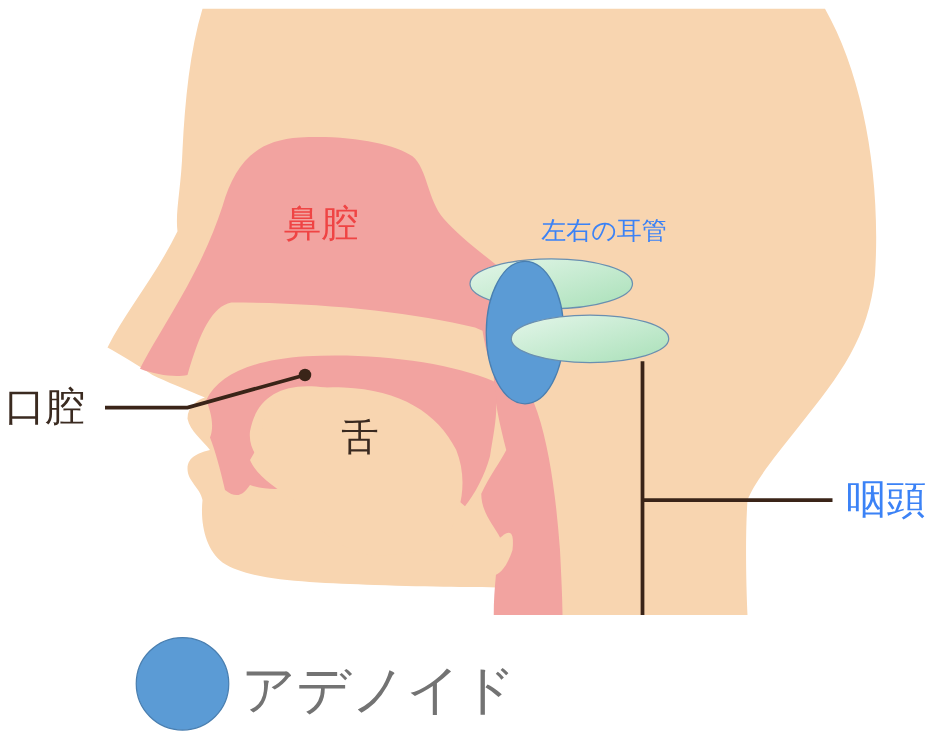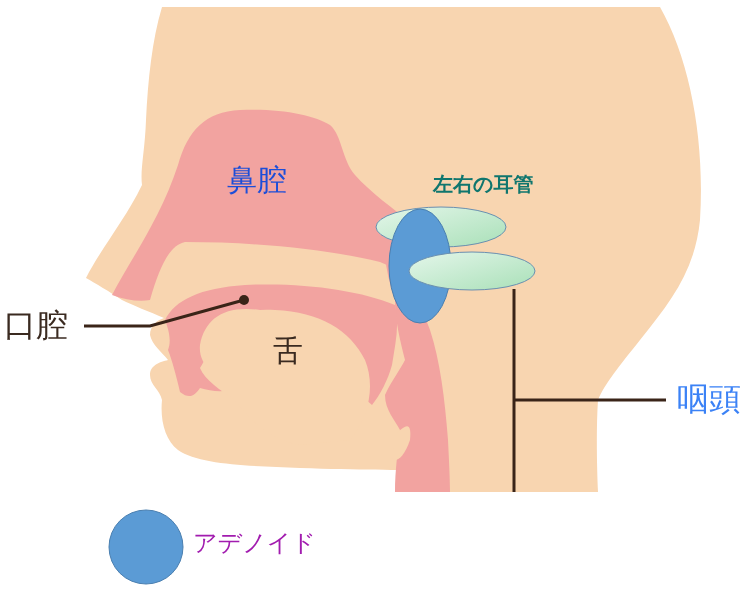--- a/index.html
+++ b/index.html
@@ -1,25 +1,25 @@
 <!DOCTYPE html>
 <html><head>
   <meta charset="utf-8">
   <style>
     html, body { margin: 0; padding: 0; background: #ffffff; }
     body { width: 756px; height: 590px; position: relative; overflow: hidden;
            font-family: "DejaVu Sans", sans-serif; }
     #diagram { position: absolute; left: 0; top: 0; }
     .label { position: absolute; white-space: nowrap; line-height: 1; }
-    .lbl-nasal { left: 227px; top: 165px; font-size: 30px; color: #1d4ed8; }
+    .lbl-nasal { left: 227px; top: 165px; font-size: 30px; color: #ef4444; }
     .lbl-tongue { left: 273px; top: 336px; font-size: 30px; color: #3a2a20; }
     .lbl-oral { left: 4px; top: 309px; font-size: 32px; color: #3a2a20; text-align: right; }
     .lbl-pharynx { left: 677px; top: 383px; font-size: 32px; color: #3b82f6; }
-    .lbl-eustachian { left: 433px; top: 174px; font-size: 20px; color: #0f766e; font-weight: bold; }
-    .lbl-legend { left: 193px; top: 531px; font-size: 24px; color: #a21caf; }
+    .lbl-eustachian { left: 433px; top: 174px; font-size: 20px; color: #3b82f6; font-weight: normal; }
+    .lbl-legend { left: 193px; top: 531px; font-size: 43px; color: #737373; }
   </style>
 </head>
 <body>
 
 <svg id="diagram" width="756" height="590" viewBox="0 0 756 590" xmlns="http://www.w3.org/2000/svg">
   <defs>
     <linearGradient id="tubeGrad" x1="0" y1="0" x2="1" y2="1">
       <stop offset="0" stop-color="#e4f6ea"></stop>
       <stop offset="1" stop-color="#a9e0b8"></stop>
     </linearGradient>

